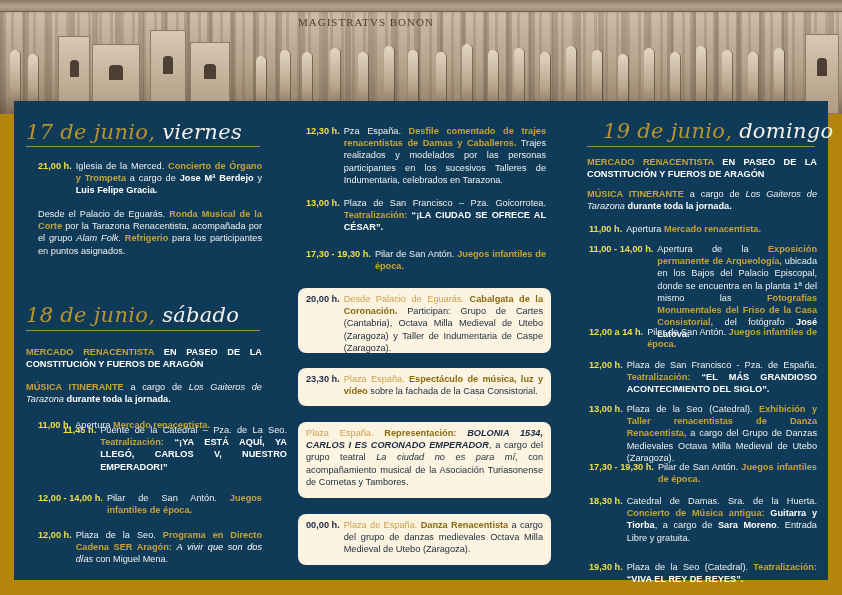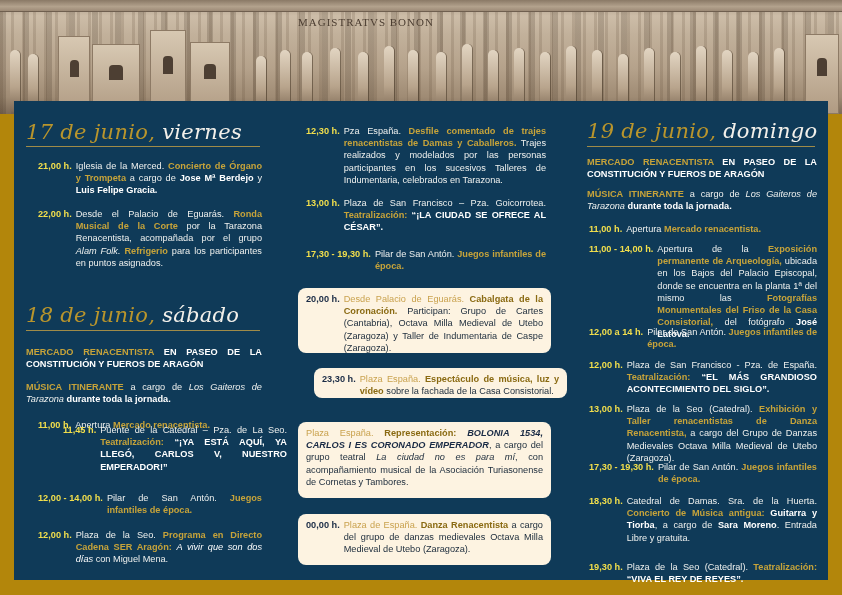--- a/index.html
+++ b/index.html
@@ -142,21 +142,20 @@
           <span>a cargo de</span>
           <span class="w">Jose Mª Berdejo</span>
           <span>y</span>
           <span class="w">Luis Felipe Gracia.</span>
         </span>
       </div>
     </div>
 
     <div class="item" style="left:12px;top:107px;width:224px;">
       <div class="row">
-        <span class="t">22,00 h.</span>
         <span class="body">
           <span>Desde el Palacio de Eguarás.</span>
           <span class="g">Ronda Musical de la Corte</span>
           <span>por la Tarazona Renacentista, acompañada por el grupo</span>
           <span class="i">Alam Folk.</span>
           <span class="g">Refrigerio</span>
           <span>para los participantes en puntos asignados.</span>
         </span>
       </div>
     </div>
@@ -261,21 +260,21 @@
       <div class="row">
         <span class="t">20,00 h.</span>
         <span class="body">
           <span class="p">Desde Palacio de Eguarás.</span>
           <span class="g">Cabalgata de la Coronación.</span>
           <span>Participan: Grupo de Cartes (Cantabria), Octava Milla Medieval de Utebo (Zaragoza) y Taller de Indumentaria de Caspe (Zaragoza).</span>
         </span>
       </div>
     </div>
 
-    <div class="box" style="top:267px;height:30px;left:16px;">
+    <div class="box" style="top:267px;height:38px;left:0;">
       <div class="row">
         <span class="t">23,30 h.</span>
         <span class="body">
           <span class="p">Plaza España.</span>
           <span class="g">Espectáculo de música, luz y vídeo</span>
           <span>sobre la fachada de la Casa Consistorial.</span>
         </span>
       </div>
     </div>
 
@@ -297,21 +296,21 @@
           <span class="p">Plaza de España.</span>
           <span class="g">Danza Renacentista</span>
           <span>a cargo del grupo de danzas medievales Octava Milla Medieval de Utebo (Zaragoza).</span>
         </span>
       </div>
     </div>
   </div>
 
   <div class="col col3">
 
-    <div class="day-title" style="left:0;top:18px;font-style:italic;">
+    <div class="day-title" style="left:16px;top:18px;font-style:italic;">
       <span>19 de junio,</span>
       <span class="wd">domingo</span>
     </div>
     <div class="day-rule" style="left:0;top:45px;width:228px;"></div>
 
     <div class="banner" style="left:0;top:55px;width:230px;">
       <span class="g">MERCADO RENACENTISTA</span>
       <span>EN PASEO DE LA CONSTITUCIÓN Y FUEROS DE ARAGÓN</span>
     </div>
 

